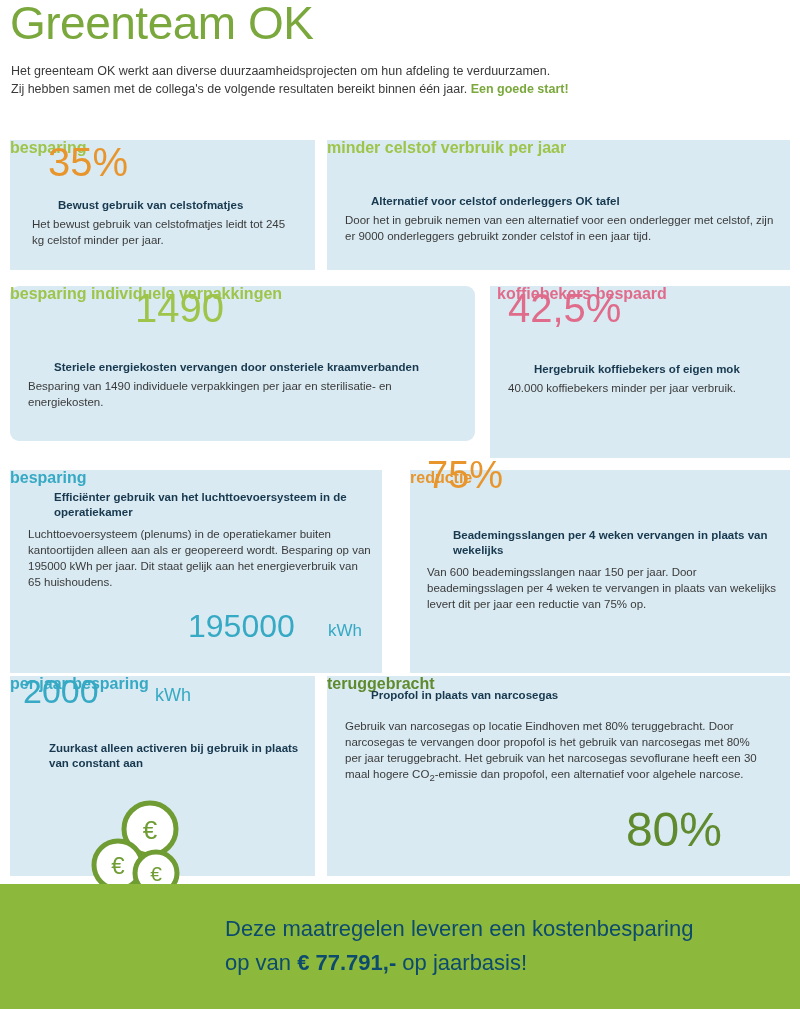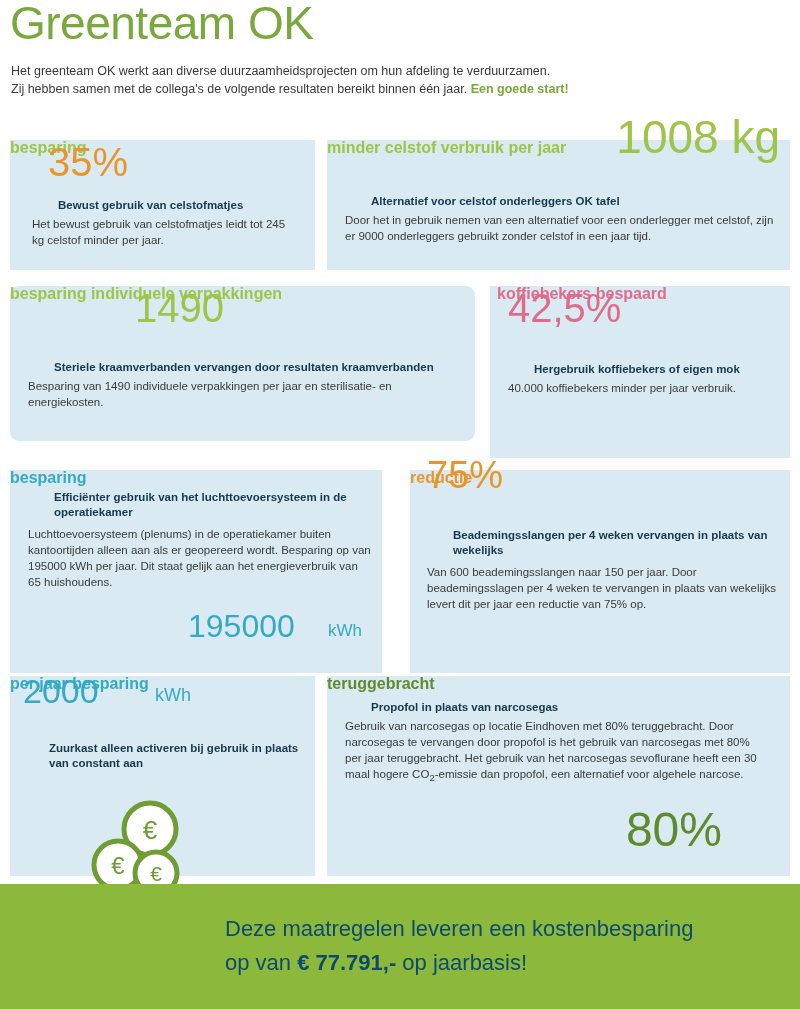--- a/index.html
+++ b/index.html
@@ -102,21 +102,21 @@
   #b6 .body { position: absolute; left: 17px; top: 94px; width: 355px; }
 
   
   #b7 { left: 10px; top: 676px; width: 305px; height: 200px; }
   #b7 .num { position: absolute; left: 13px; top: -2px; font-size: 34px; }
   #b7 .unit { position: absolute; left: 145px; top: 10px; font-size: 18px; }
   #b7 .head { position: absolute; left: 13px; top: 65px; width: 270px; }
 
   
   #b8 { left: 327px; top: 676px; width: 463px; height: 200px; }
-  #b8 .head { position: absolute; left: 18px; top: 24px; }
+  #b8 .head { position: absolute; left: 18px; top: 12px; }
   #b8 .body { position: absolute; left: 18px; top: 42px; width: 415px; }
   #b8 .num { position: absolute; right: 68px; top: 130px; font-size: 48px; }
 
   
   #footer {
     position: absolute;
     left: 0; top: 884px;
     width: 800px; height: 125px;
     background: #8cb83c;
   }
@@ -148,30 +148,29 @@
   </div>
 
   <div class="panel" id="b1">
     <div class="big num c-orange">35%</div>
     <div class="sub c-green">besparing</div>
     <div class="head">Bewust gebruik van celstofmatjes</div>
     <div class="body">Het bewust gebruik van celstofmatjes leidt tot 245 kg celstof minder per jaar.</div>
   </div>
 
   <div class="panel" id="b2">
-    <div class="big num c-green">1008 kg</div>
     <div class="sub c-green">minder celstof verbruik per jaar</div>
     <div class="head">Alternatief voor celstof onderleggers OK tafel</div>
     <div class="body">Door het in gebruik nemen van een alternatief voor een onderlegger met celstof, zijn er 9000 onderleggers gebruikt zonder celstof in een jaar tijd.</div>
   </div>
 
   <div class="panel" id="b3">
     <div class="big num c-green">1490</div>
     <div class="sub c-green">besparing individuele verpakkingen</div>
-    <div class="head">Steriele kraamverbanden vervangen door resultaten kraamverbanden</div>
+    <div class="head">Steriele energiekosten vervangen door onsteriele kraamverbanden</div>
     <div class="body">Besparing van 1490 individuele verpakkingen per jaar en sterilisatie- en energiekosten.</div>
   </div>
 
   <div class="panel" id="b4">
     <div class="big num c-pink">42,5%</div>
     <div class="sub c-pink">koffiebekers bespaard</div>
     <div class="head">Hergebruik koffiebekers of eigen mok</div>
     <div class="body">40.000 koffiebekers minder per jaar verbruik.</div>
   </div>
 

